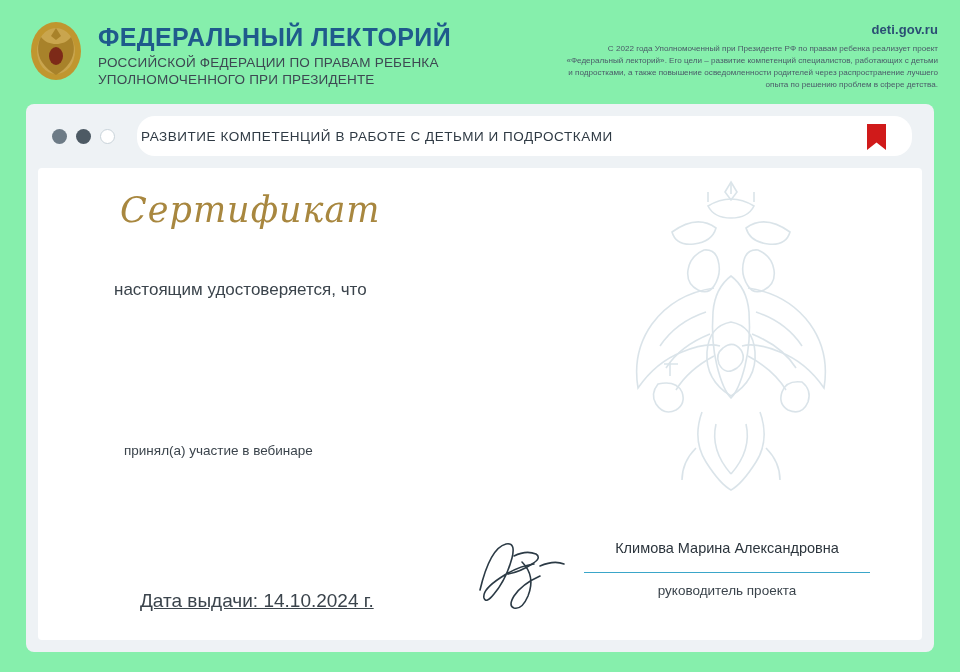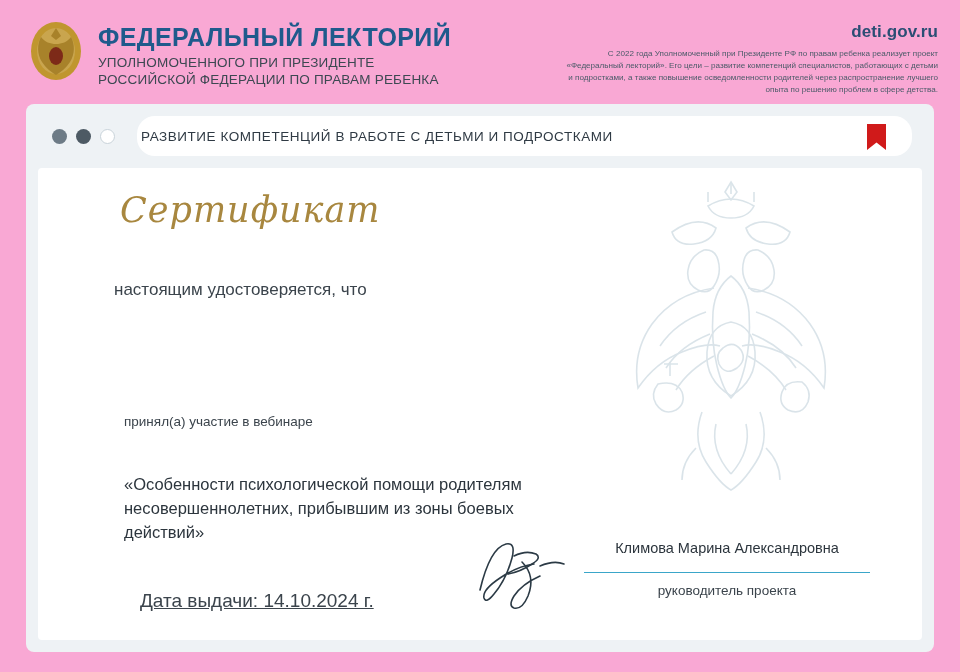--- a/index.html
+++ b/index.html
@@ -12,21 +12,21 @@
     height: 672px;
     font-family: "Liberation Sans", sans-serif;
     color: #2b2b2b;
     overflow: hidden;
   }
 
   .page {
     position: relative;
     width: 960px;
     height: 672px;
-    background: #f9a8d4;
+    background: #86efac;
   }
 
   
   .header {
     position: relative;
     height: 100px;
     display: flex;
     align-items: flex-start;
     padding: 18px 18px 0 18px;
     box-sizing: border-box;
@@ -63,21 +63,21 @@
   }
 
   .header-right {
     margin-left: auto;
     text-align: right;
     max-width: 372px;
     padding-top: 4px;
     padding-right: 4px;
   }
   .header-site {
-    font-size: 17px;
+    font-size: 13px;
     font-weight: bold;
     color: #2b4e74;
     letter-spacing: 0.1px;
   }
   .header-desc {
     margin-top: 6px;
     font-size: 8.1px;
     line-height: 1.5;
     color: #4a5a68;
     text-align: right;
@@ -191,21 +191,21 @@
     width: 470px;
     font-size: 35px;
     line-height: 1.28;
     color: #1f6f93;
     font-weight: normal;
   }
 
   .cert-line-2 {
     position: absolute;
     left: 86px;
-    top: 246px;
+    top: 275px;
     font-size: 13.5px;
     color: #3b444c;
   }
 
   .cert-topic {
     position: absolute;
     left: 86px;
     top: 305px;
     width: 430px;
     font-size: 16.5px;
@@ -279,22 +279,22 @@
         </g>
         <g fill="#7d2a18">
           <ellipse cx="28" cy="36" rx="7" ry="9"></ellipse>
         </g>
       </svg>
     </div>
 
     <div class="header-titles">
       <div class="header-title-main">ФЕДЕРАЛЬНЫЙ ЛЕКТОРИЙ</div>
       <div class="header-title-sub">
+        <div>РОССИЙСКОЙ ФЕДЕРАЦИИ ПО ПРАВАМ РЕБЕНКА</div>
         <div>УПОЛНОМОЧЕННОГО ПРИ ПРЕЗИДЕНТЕ</div>
-        <div>РОССИЙСКОЙ ФЕДЕРАЦИИ ПО ПРАВАМ РЕБЕНКА</div>
       </div>
     </div>
 
     <div class="header-right">
       <div class="header-site">deti.gov.ru</div>
       <div class="header-desc">С 2022 года Уполномоченный при Президенте РФ по правам ребенка реализует проект «Федеральный лекторий». Его цели – развитие компетенций специалистов, работающих с детьми и подростками, а также повышение осведомленности родителей через распространение лучшего опыта по решению проблем в сфере детства.</div>
     </div>
   </div>
 
   <div class="window">
@@ -349,21 +349,20 @@
               <path d="M106 240 q-10 28 4 50 q14 22 25 28 q11 -6 25 -28 q14 -22 4 -50"></path>
               <path d="M120 252 q-6 26 15 50 M150 252 q6 26 -15 50"></path>
               <path d="M100 276 q-14 14 -14 32 M170 276 q14 14 14 32"></path>
             </g>
           </svg>
         </div>
 
         <div class="cert-title">Сертификат</div>
         <div class="cert-line-1">настоящим удостоверяется, что</div>
         <div class="cert-line-2">принял(а) участие в вебинаре</div>
-        <div class="cert-topic">«Особенности психологической помощи родителям несовершеннолетних, прибывшим из зоны боевых действий»</div>
         <div class="cert-date">Дата выдачи: 14.10.2024 г.</div>
 
         <div class="signature-scribble">
           <svg viewBox="0 0 120 90" width="120" height="90" aria-hidden="true">
             <g fill="none" stroke="#2b3a45" stroke-width="1.6" stroke-linecap="round">
               <path d="M18 64 q10 -42 26 -46 q10 -2 6 14 q-6 22 -18 36 q-8 10 -10 4 q-2 -8 16 -20 q18 -12 34 -14"></path>
               <path d="M52 30 q12 -6 22 -2 q6 4 -4 10 q-12 8 -24 10"></path>
               <path d="M60 36 q14 14 6 34 q-6 14 -14 12 q-6 -2 0 -12 q8 -12 26 -20"></path>
               <path d="M78 40 q14 -6 24 -2"></path>
             </g>

